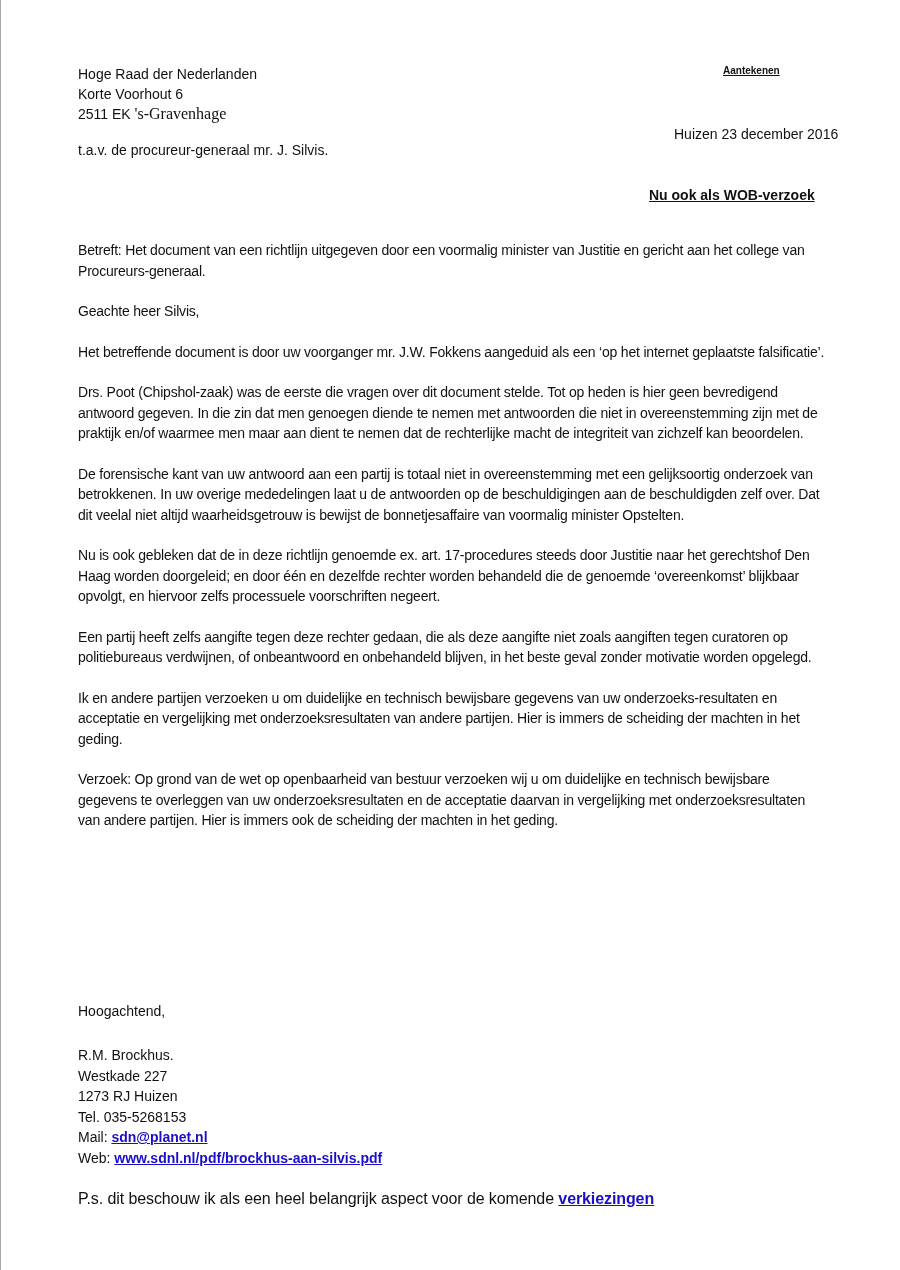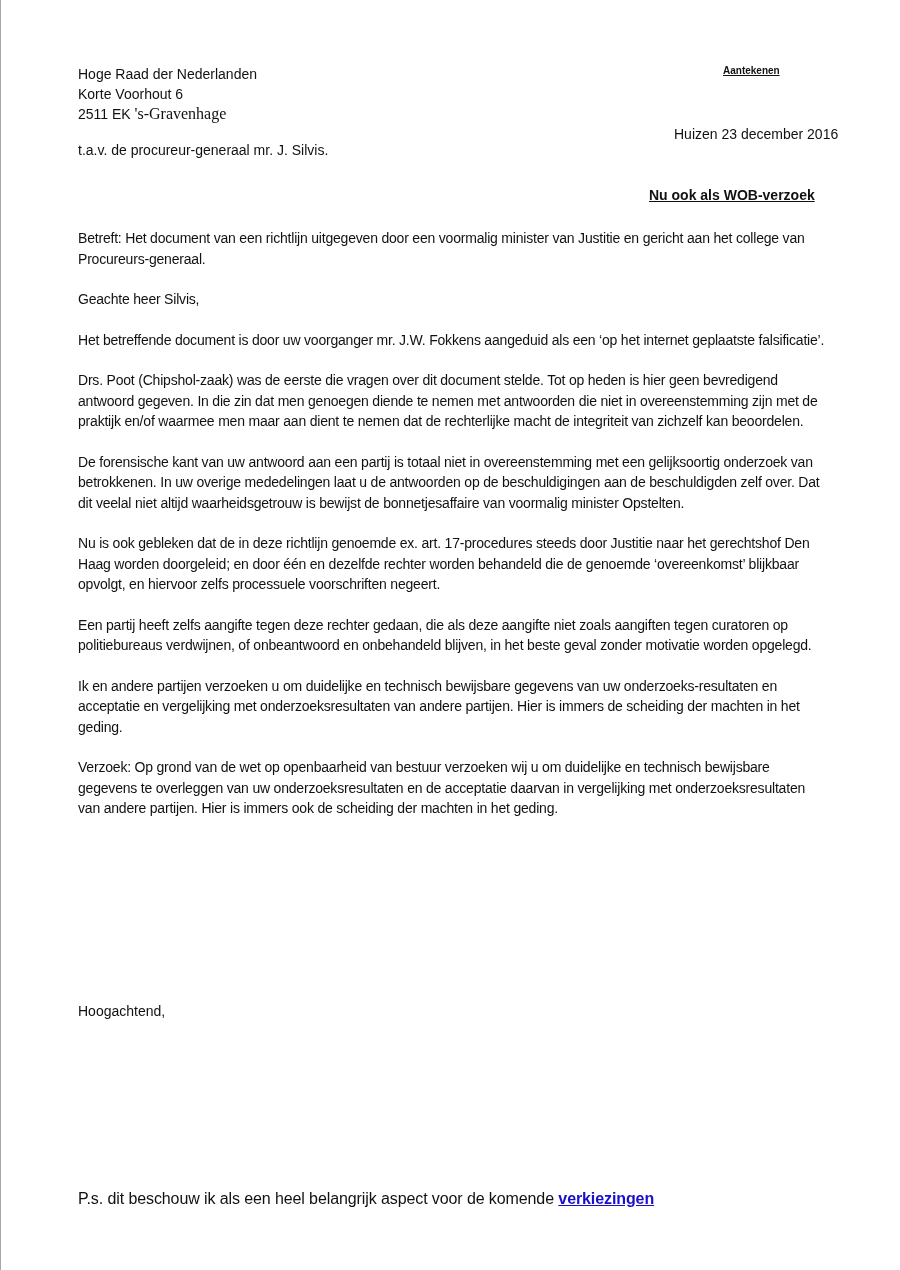--- a/index.html
+++ b/index.html
@@ -12,21 +12,21 @@
     padding-left: 38px;
   }
   .abs { position: absolute; white-space: nowrap; }
   .addr { left: 77px; line-height: 20px; font-size: 14px; }
   .addr .serif { font-family: "Liberation Serif", serif; font-size: 16px; }
   .u { text-decoration: underline; font-weight: bold; }
   .body-block {
     position: absolute; left: 77px; width: 750px;
     font-size: 14px; line-height: 20.5px; letter-spacing: -0.2px;
   }
-  .para { margin: 0 0 20px 0; white-space: normal; }
+  .para { margin: 12px 0 20px 0; white-space: normal; }
   .sig { position: absolute; left: 77px; font-size: 14px; line-height: 20.5px; }
   .sig div { white-space: nowrap; }
   a, .link { color: #1a0dcc; text-decoration: underline; font-weight: bold; }
   .sig .link { font-weight: bold; }
   .ps { position: absolute; left: 77px; top: 1190px; font-size: 16px; white-space: nowrap; letter-spacing: -0.1px; }
 </style>
 </head>
 <body>
 
 <div class="page">
@@ -53,19 +53,33 @@
     <p class="para">Drs. Poot (Chipshol-zaak) was de eerste die vragen over dit document stelde. Tot op heden is hier geen bevredigend antwoord gegeven. In die zin dat men genoegen diende te nemen met antwoorden die niet in overeenstemming zijn met de praktijk en/of waarmee men maar aan dient te nemen dat de rechterlijke macht de integriteit van zichzelf kan beoordelen.</p>
     <p class="para">De forensische kant van uw antwoord aan een partij is totaal niet in overeenstemming met een gelijksoortig onderzoek van betrokkenen. In uw overige mededelingen laat u de antwoorden op de beschuldigingen aan de beschuldigden zelf over. Dat dit veelal niet altijd waarheidsgetrouw is bewijst de bonnetjesaffaire van voormalig minister Opstelten.</p>
     <p class="para">Nu is ook gebleken dat de in deze richtlijn genoemde ex. art. 17-procedures steeds door Justitie naar het gerechtshof Den Haag worden doorgeleid; en door één en dezelfde rechter worden behandeld die de genoemde ‘overeenkomst’ blijkbaar opvolgt, en hiervoor zelfs processuele voorschriften negeert.</p>
     <p class="para">Een partij heeft zelfs aangifte tegen deze rechter gedaan, die als deze aangifte niet zoals aangiften tegen curatoren op politiebureaus verdwijnen, of onbeantwoord en onbehandeld blijven, in het beste geval zonder motivatie worden opgelegd.</p>
     <p class="para">Ik en andere partijen verzoeken u om duidelijke en technisch bewijsbare gegevens van uw onderzoeks-resultaten en acceptatie en vergelijking met onderzoeksresultaten van andere partijen. Hier is immers de scheiding der machten in het geding.</p>
     <p class="para">Verzoek: Op grond van de wet op openbaarheid van bestuur verzoeken wij u om duidelijke en technisch bewijsbare gegevens te overleggen van uw onderzoeksresultaten en de acceptatie daarvan in vergelijking met onderzoeksresultaten van andere partijen. Hier is immers ook de scheiding der machten in het geding.</p>
   </div>
 
   <div class="abs" style="left:77px; top:1003px;">Hoogachtend,</div>
 
+  <div class="sig" style="top:1045px;">
+    <div>R.M. Brockhus.</div>
+    <div>Westkade 227</div>
+    <div>1273 RJ Huizen</div>
+    <div>Tel. 035-5268153</div>
+    <div>
+      <span>Mail:</span>
+      <span class="link">sdn@planet.nl</span>
+    </div>
+    <div>
+      <span>Web:</span>
+      <span class="link">www.sdnl.nl/pdf/brockhus-aan-silvis.pdf</span>
+    </div>
+  </div>
 
   <div class="ps">
     <span>P.s. dit beschouw ik als een heel belangrijk aspect voor de komende</span>
     <span class="link">verkiezingen</span>
   </div>
 
 </div>
 
 </body></html>

